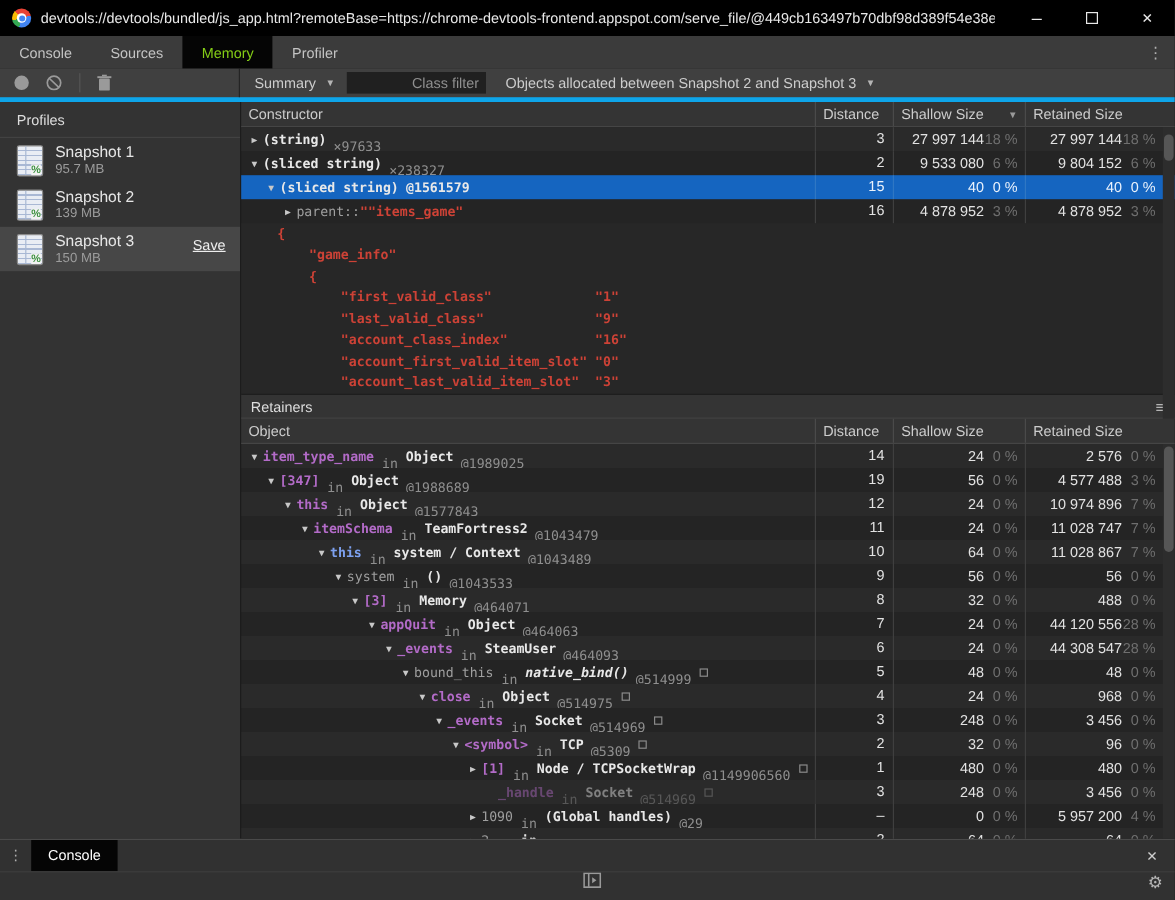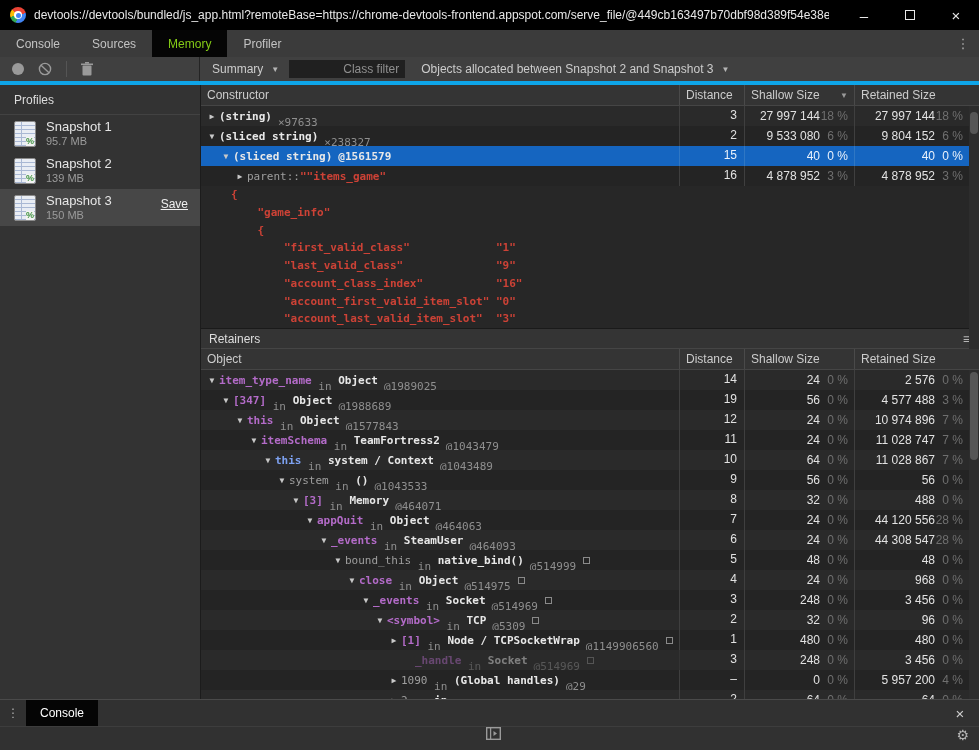--- a/index.html
+++ b/index.html
@@ -80,21 +80,21 @@
   .sb-gutter { width:10px; flex:none; height:100%; }
   .grid-row.selected .size-pct, .grid-row.selected .cell-dist, .grid-row.selected .size-val { color:#eaf2fc; }
   .grid-row.selected .name-cell, .grid-row.selected .cell-dist, .grid-row.selected .size-cell { border-right-color:#2f77c4; }
 
   .seg-bold { font-weight:bold; color:#e8e8e8; }
   .seg-dim { color:#8f8f8f;margin-top:12px; }
   .seg-purple { color:#b36bc8; font-weight:bold; }
   .seg-blue { color:#7da1f0; font-weight:bold;text-align:center; }
   .seg-gray { color:#9f9f9f; }
   .seg-red { color:#cd4236; font-weight:bold; }
-  .seg-italic { }
+  .seg-italic { font-style:italic; }
   .reveal-box { width:7px; height:7px; border:1px solid #8a8a8a; display:inline-block; margin-left:7px; flex:none; }
   .gap6 { width:6px; display:inline-block; flex:none; }
 
   .preview-block { height:142px; overflow:hidden; background:#272727; }
   .preview-line { height:17.75px; line-height:17.75px; padding-left:30px; color:#cd4236; font-weight:bold;
     font-family:"DejaVu Sans Mono", monospace; font-size:11px; white-space:pre; }
 
   .retainers-titlebar { height:21px; background:#343434; border-top:1px solid #1a1a1a; border-bottom:1px solid #454545;
     display:flex; align-items:center; padding:0 8px; color:#ddd; flex:none; justify-content:space-between; }
   .menu-lines { color:#b5b5b5; font-size:14px; }

